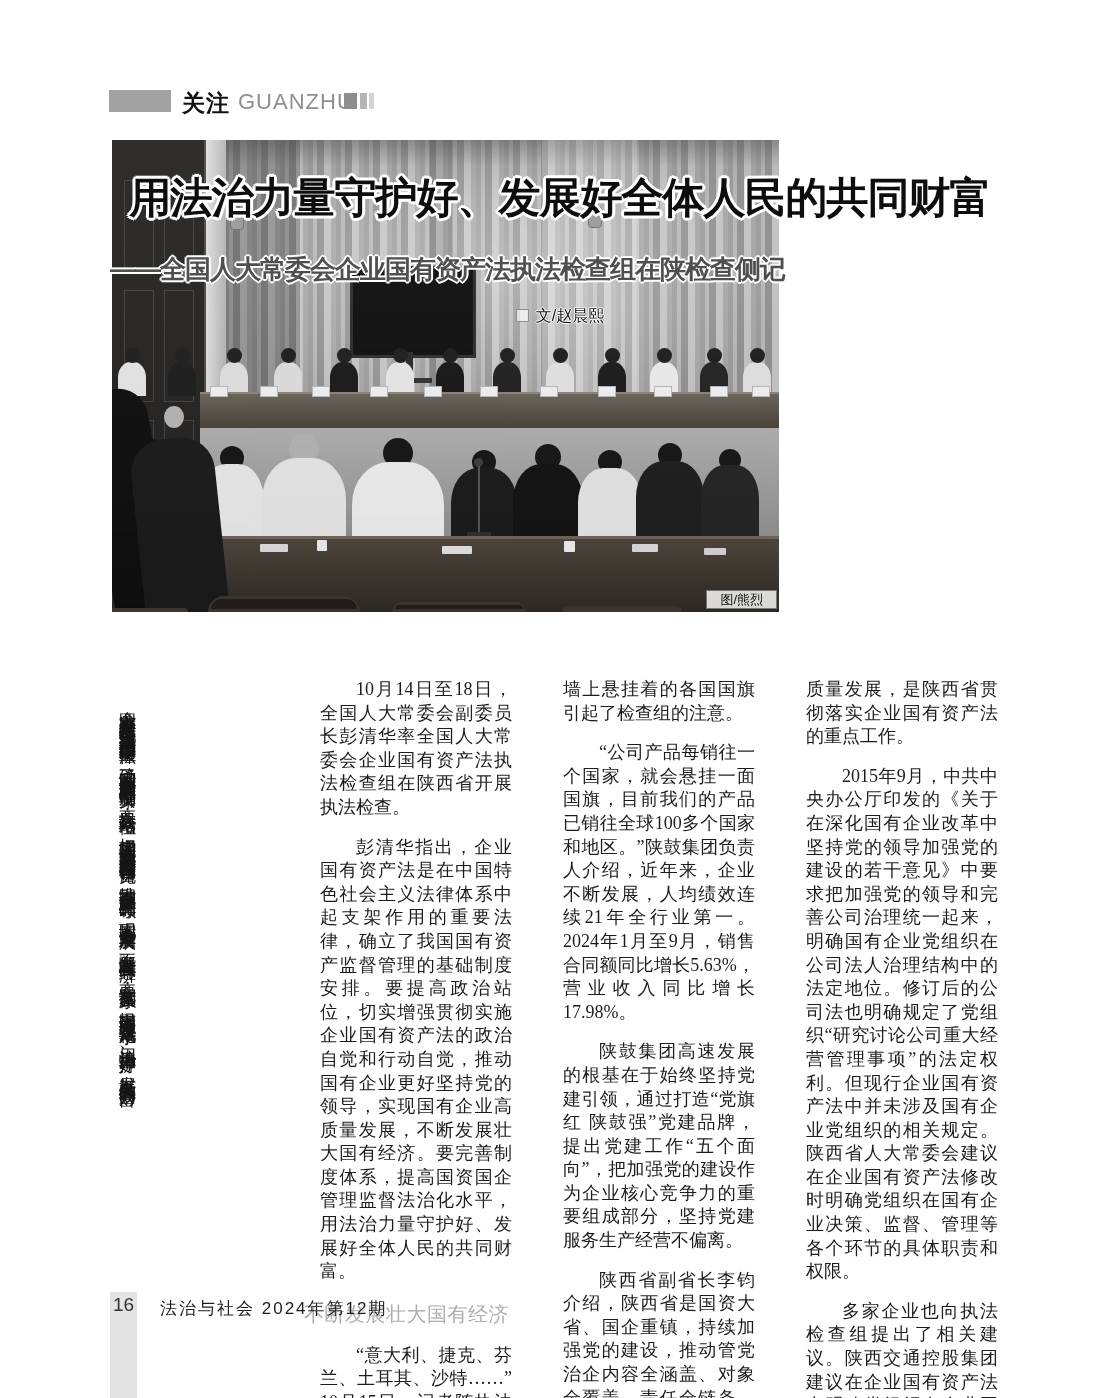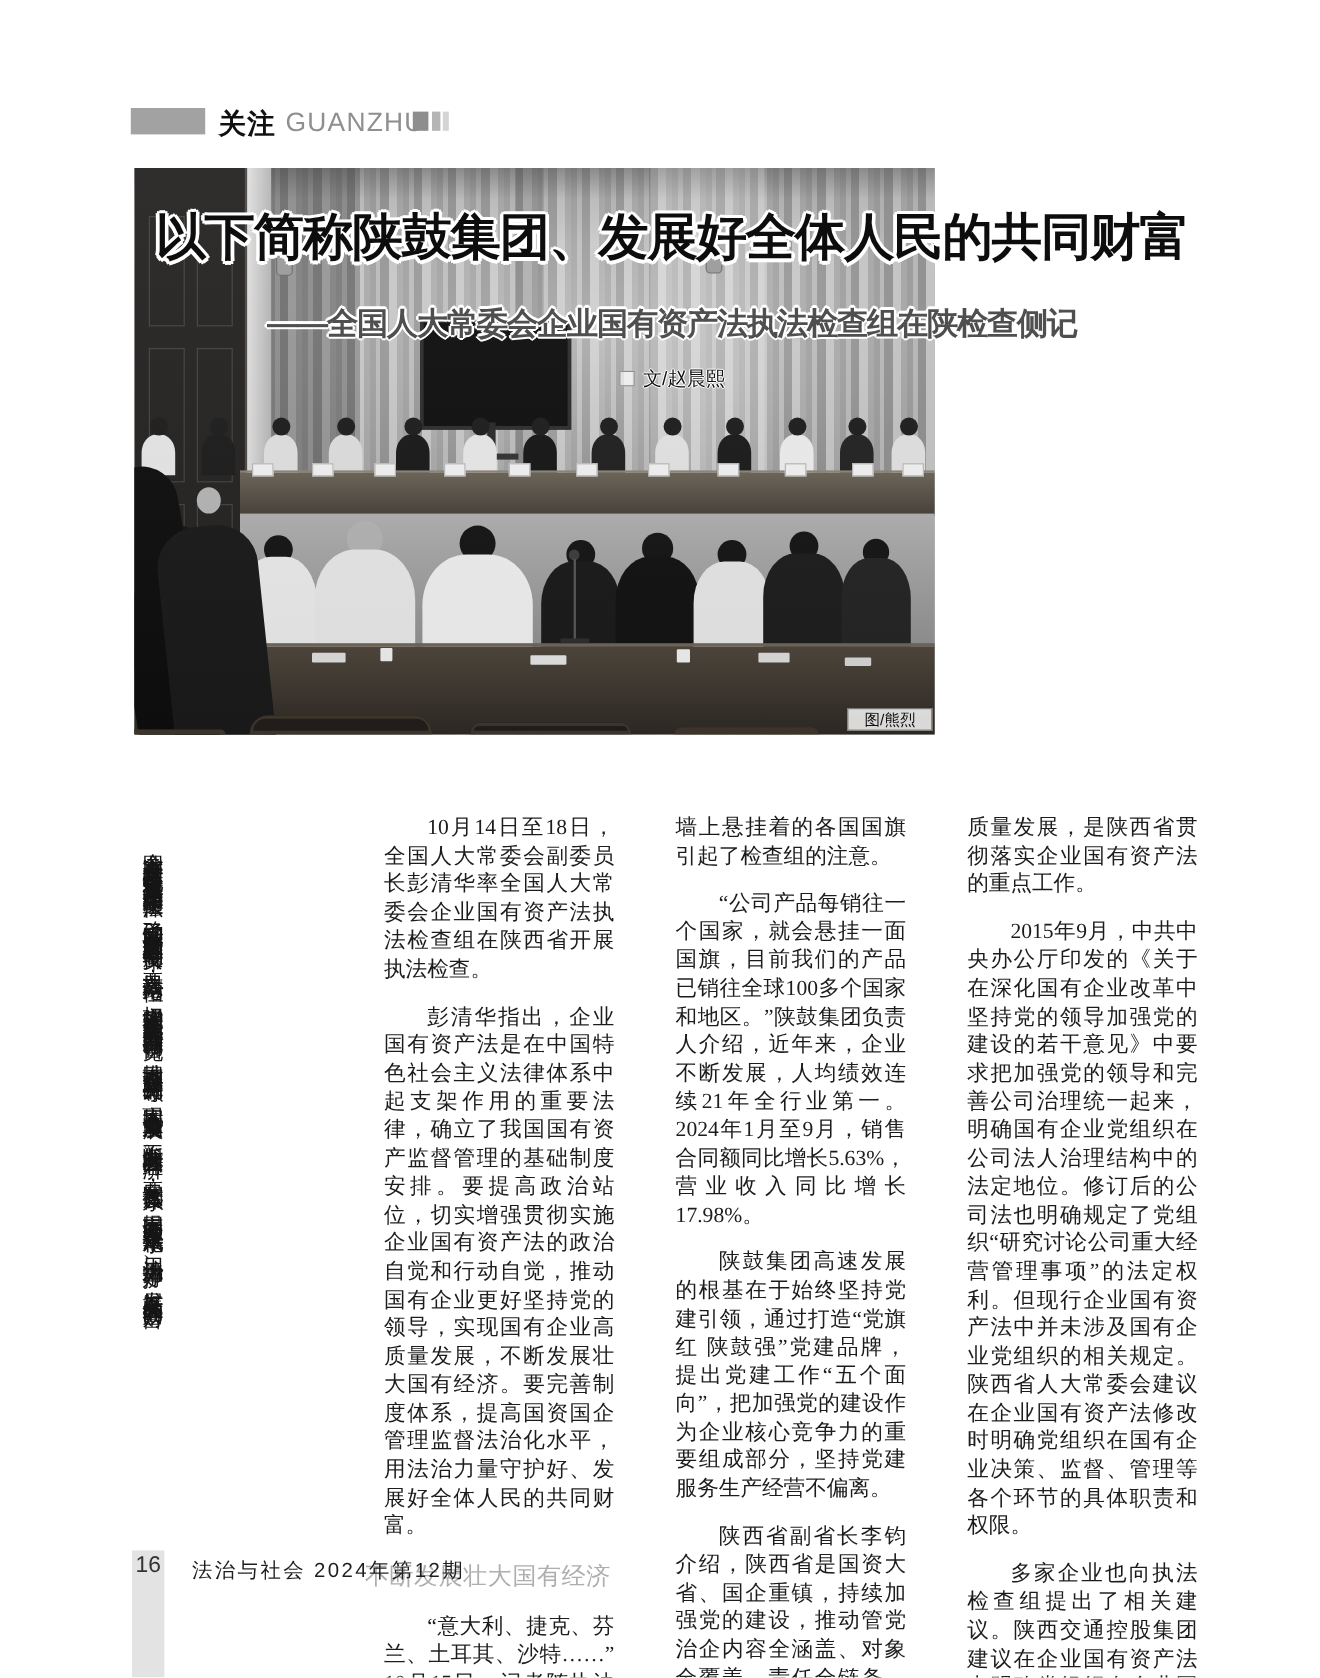--- a/index.html
+++ b/index.html
@@ -46,21 +46,21 @@
     border:1px solid #777;padding:0 13px;line-height:17px;
   }
   
   .title{
     position:absolute;left:110px;top:170px;width:900px;text-align:center;
     font-size:42px;font-weight:900;letter-spacing:-1px;color:#0d0d0d;white-space:nowrap;
     text-shadow:-3px 0 0 #fff,3px 0 0 #fff,0 -3px 0 #fff,0 3px 0 #fff,
       -2px -2px 0 #fff,2px -2px 0 #fff,-2px 2px 0 #fff,2px 2px 0 #fff;
   }
   .subtitle{
-    position:absolute;left:110px;top:252px;width:900px;text-align:center;
+    position:absolute;left:110px;top:252px;width:900px;
     font-size:26px;font-weight:700;letter-spacing:-1px;color:#4f4f4f;white-space:nowrap;
     text-shadow:-2px 0 0 #fff,2px 0 0 #fff,0 -2px 0 #fff,0 2px 0 #fff,
       -1px -1px 0 #fff,1px -1px 0 #fff,-1px 1px 0 #fff,1px 1px 0 #fff;
   }
   .byline{
     position:absolute;left:110px;top:306px;width:900px;text-align:center;
     font-size:16px;color:#111;
     text-shadow:-1px 0 0 #fff,1px 0 0 #fff,0 -1px 0 #fff,0 1px 0 #fff;
   }
   .byline-sq{
@@ -204,21 +204,21 @@
       <div class="ph-chair" style="position: absolute; left: -16px; top: 468px; width: 92px; height: 4px;"></div>
       <div class="ph-chair" style="position: absolute; left: 96px; top: 456px; width: 152px; height: 16px;"></div>
       <div class="ph-chair" style="position: absolute; left: 280px; top: 462px; width: 134px; height: 10px;"></div>
       <div class="ph-chair" style="position: absolute; left: 450px; top: 466px; width: 120px; height: 6px;"></div>
       <div class="ph-chair" style="position: absolute; left: 602px; top: 472px; width: 78px; height: 0px;"></div>
     </div>
   <div class="ph-wash"></div>
   <div class="ph-credit">图/熊烈</div>
 </div>
 
-<div class="title">以下简称陕鼓集团、发展好全体人民的共同财富</div>
+<div class="title">用法治力量守护好、发展好全体人民的共同财富</div>
 <div class="subtitle">——全国人大常委会企业国有资产法执法检查组在陕检查侧记</div>
 <div class="byline"><span class="byline-sq"></span><span>文/赵晨熙</span></div>
 
 <div class="body-area">
   <div class="vquote">企业国有资产法是在中国特色社会主义法律体系中起支架作用的重要法律，确立了我国国有资产监督管理的基础制度安排。要提高政治站位，切实增强贯彻实施企业国有资产法的政治自觉和行动自觉，推动国有企业更好坚持党的领导，实现国有企业高质量发展，不断发展壮大国有经济。要完善制度体系，提高国资国企管理监督法治化水平，用法治力量守护好、发展好全体人民的共同财富。</div>
   <div class="col">
       <p class="ind">10月14日至18日，全国人大常委会副委员长彭清华率全国人大常委会企业国有资产法执法检查组在陕西省开展执法检查。</p>
       <p class="ind">彭清华指出，企业国有资产法是在中国特色社会主义法律体系中起支架作用的重要法律，确立了我国国有资产监督管理的基础制度安排。要提高政治站位，切实增强贯彻实施企业国有资产法的政治自觉和行动自觉，推动国有企业更好坚持党的领导，实现国有企业高质量发展，不断发展壮大国有经济。要完善制度体系，提高国资国企管理监督法治化水平，用法治力量守护好、发展好全体人民的共同财富。</p>
       <div class="subhead">不断发展壮大国有经济</div>
       <p class="ind">“意大利、捷克、芬兰、土耳其、沙特……”10月15日，记者随执法检查组走进陕西鼓风机(集团)有限公司(临潼)(以下简称陕鼓集团)彭清华指出，一面</p>

